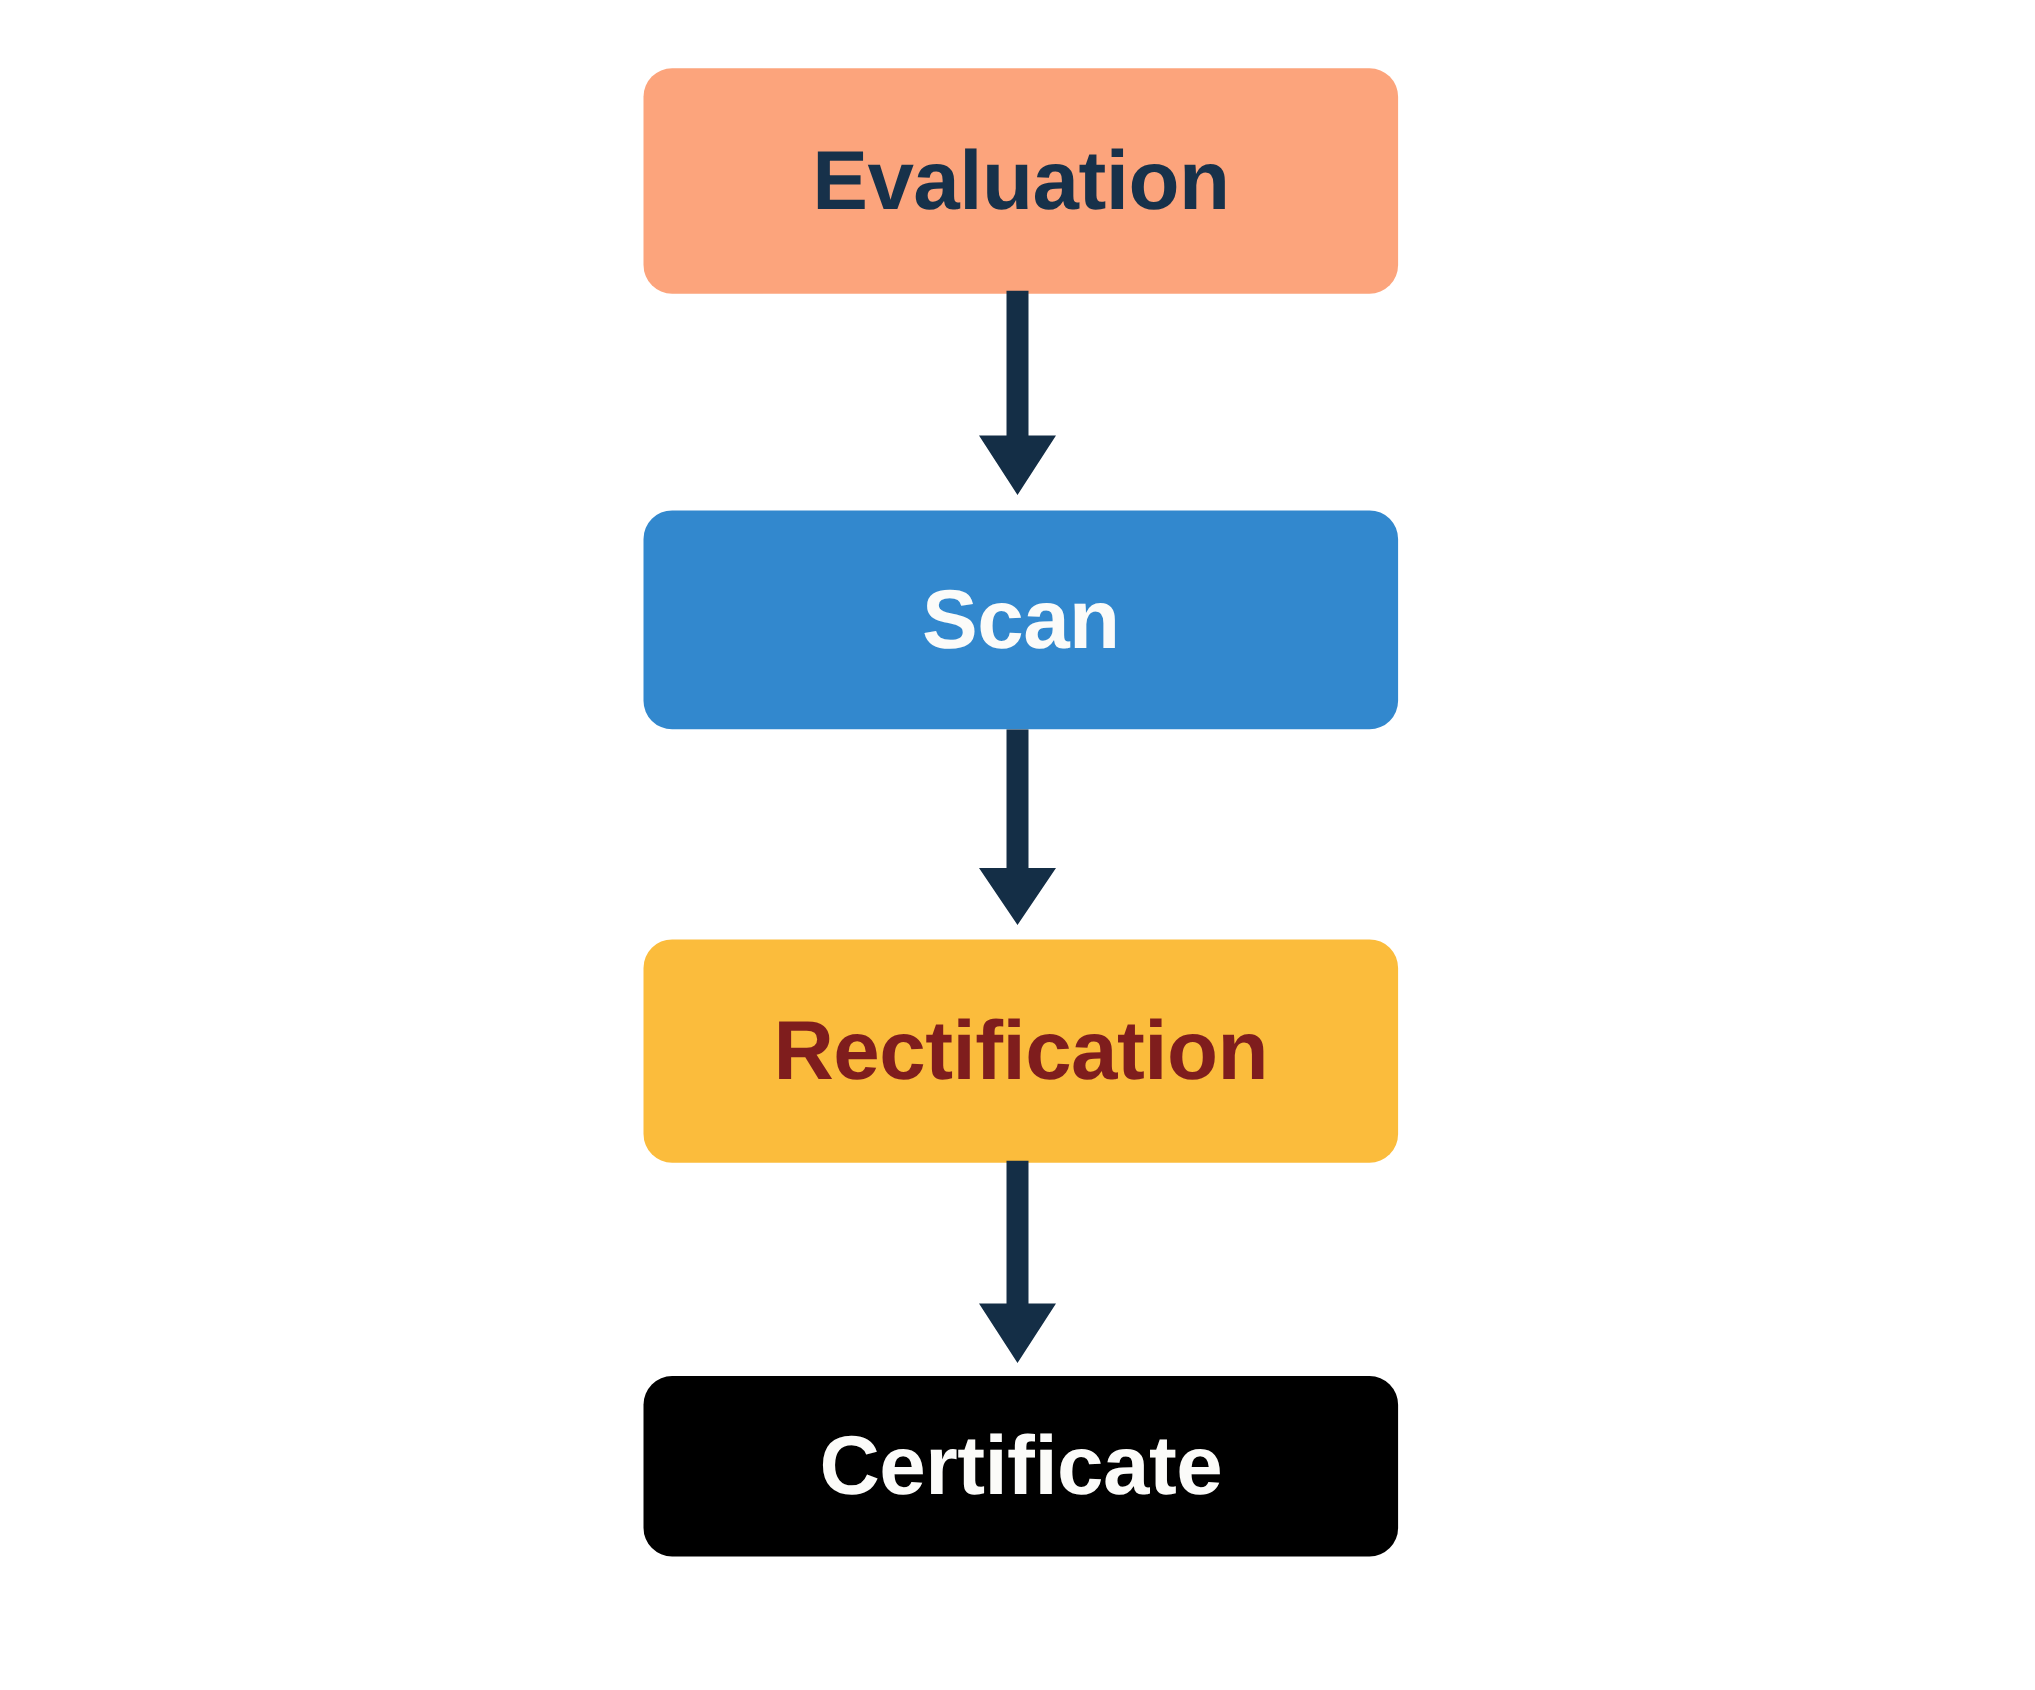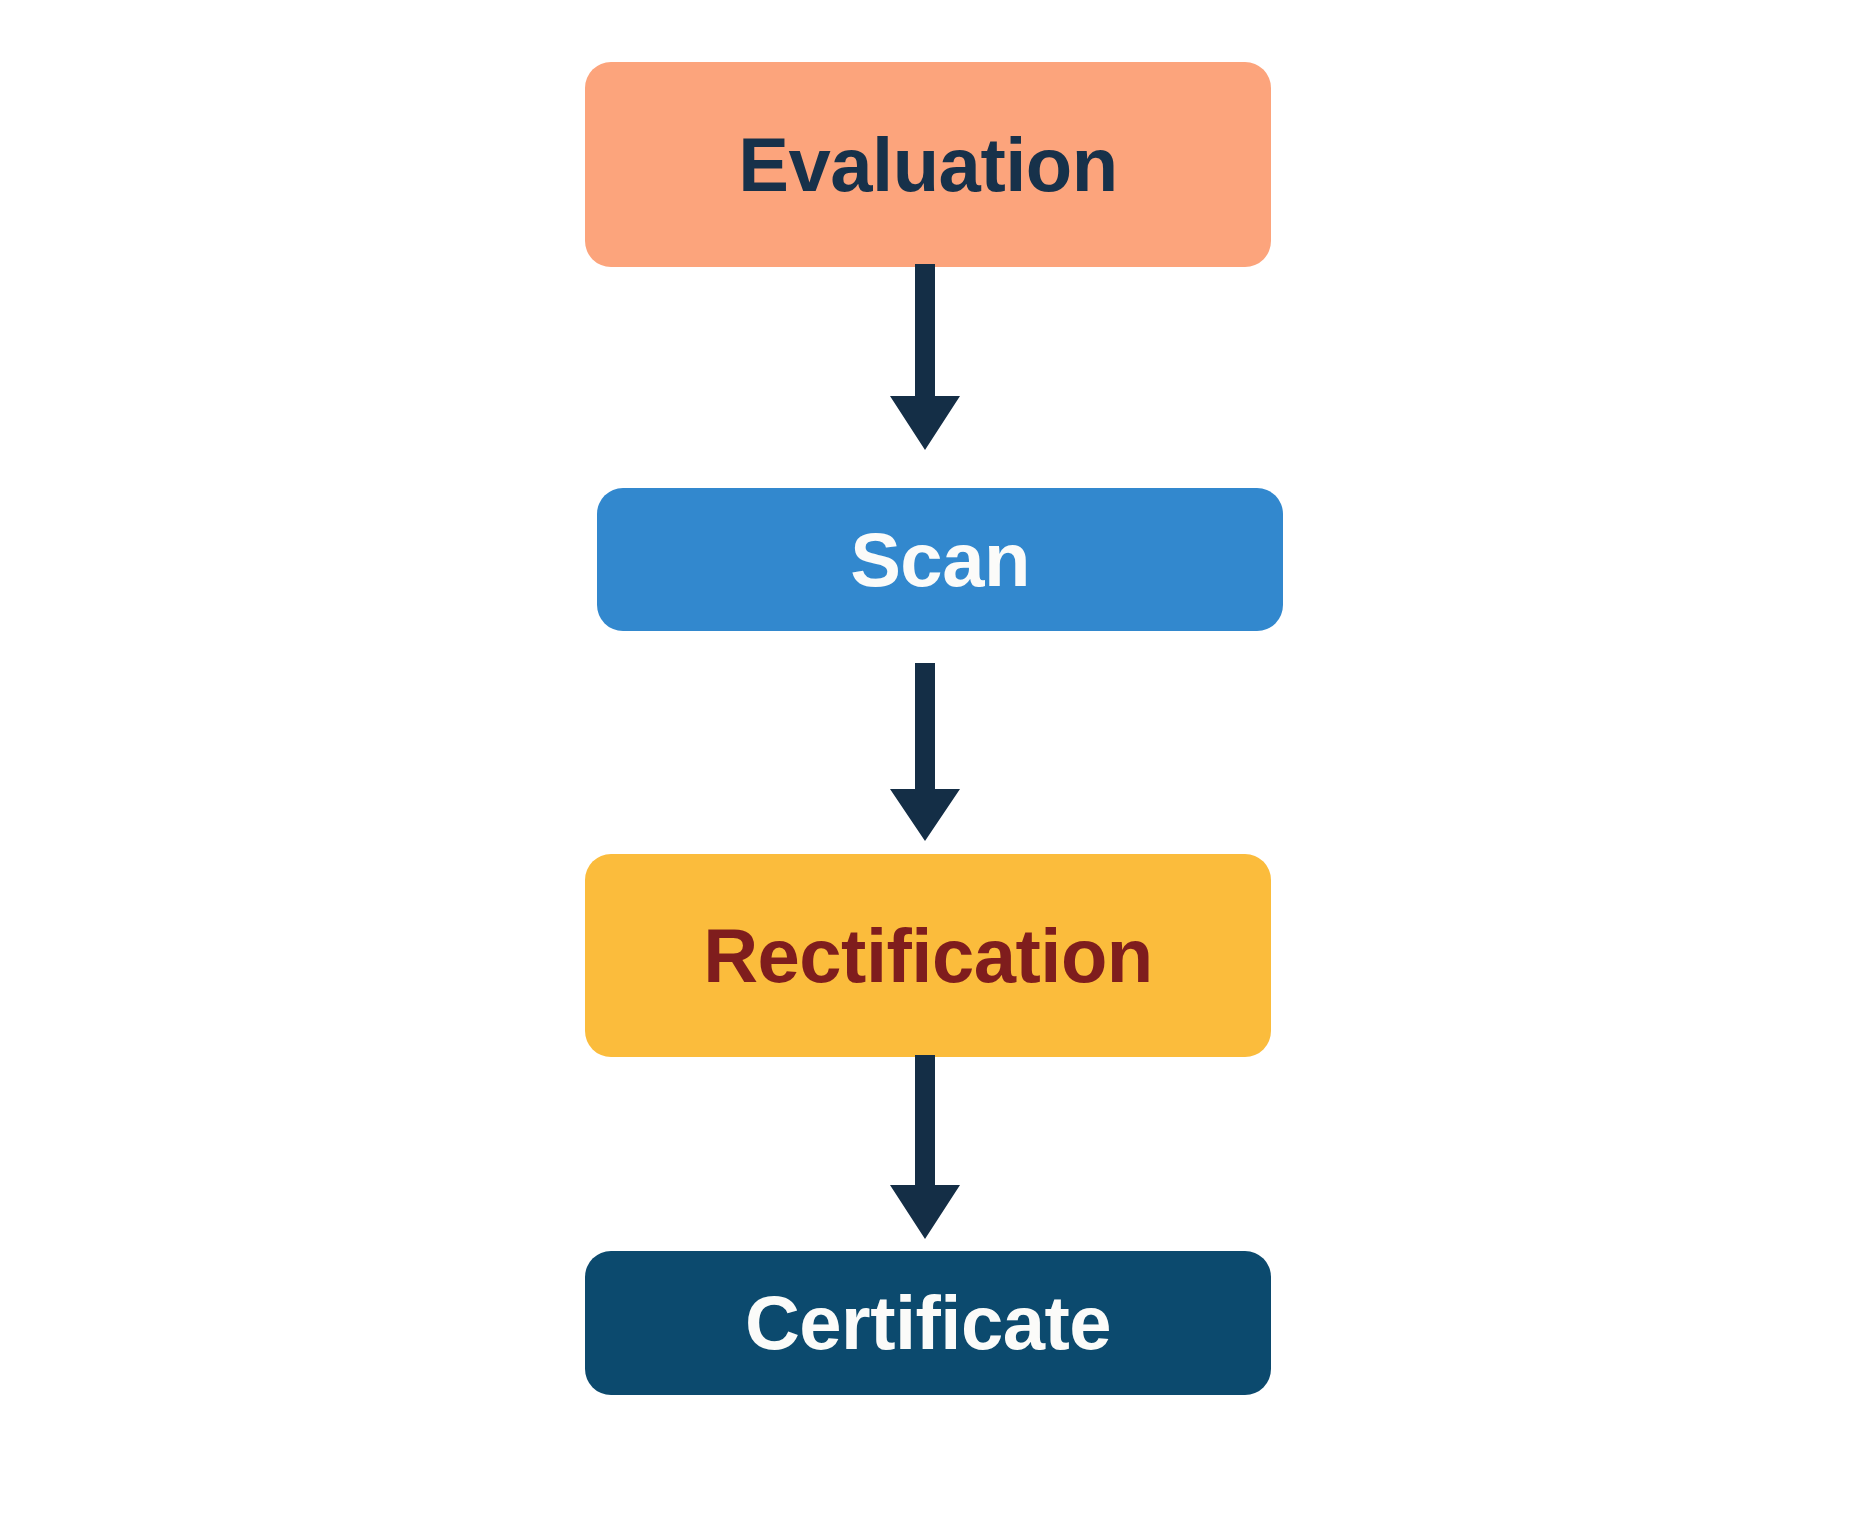--- a/index.html
+++ b/index.html
@@ -48,46 +48,45 @@
     height: 205px;
     background: #FCA47C;
   }
   #node-evaluation .flow-node-label {
     color: #17314A;
     font-size: 76px;
   }
 
   
   #node-scan {
-    top: 488px;
-    height: 143px;
+    top: 464px;
+    height: 199px;
     background: #3288CE;
-    margin-left: 12px;
   }
   #node-scan .flow-node-label {
     color: #FBFBF9;
     font-size: 76px;
   }
 
   
   #node-rectification {
     top: 854px;
     height: 203px;
     background: #FBBC3C;
   }
   #node-rectification .flow-node-label {
     color: #7f1d1d;
     font-size: 76px;
   }
 
   
   #node-certificate {
     top: 1251px;
-    height: 144px;
-    background: #0c4a6e;
+    height: 164px;
+    background: #000000;
   }
   #node-certificate .flow-node-label {
     color: #FBFBF9;
     font-size: 76px;
   }
 
   
   .flow-arrow {
     position: absolute;
     left: 855px;

